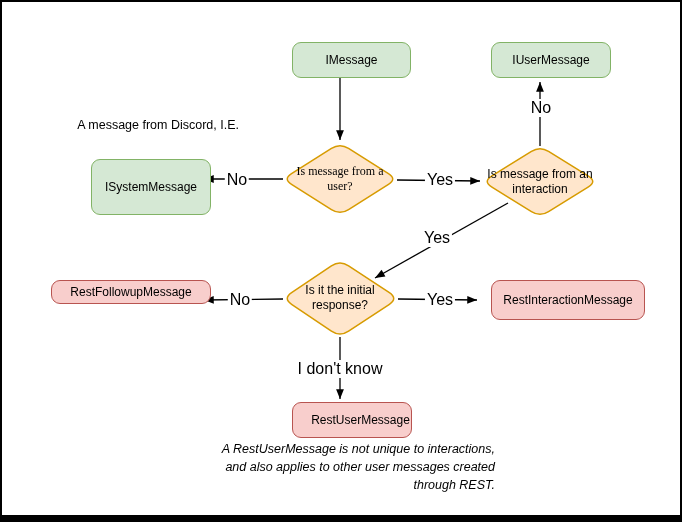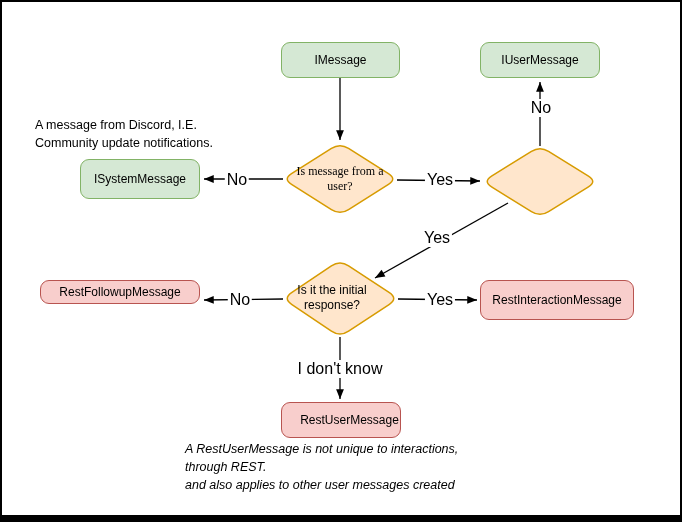--- a/index.html
+++ b/index.html
@@ -10,34 +10,34 @@
   .border-overlay{
     position:absolute;inset:0;box-sizing:border-box;
     border:2px solid #000;border-bottom-width:7px;pointer-events:none;z-index:50;
   }
   svg.wires{position:absolute;left:0;top:0;z-index:1;}
   .edge{stroke:#000000;stroke-width:1.3;fill:none;}
   .diamond{fill:#ffe6cc;stroke:#d79b00;stroke-width:1.5;}
   .node{
     position:absolute;box-sizing:border-box;z-index:2;
     display:flex;align-items:center;justify-content:center;text-align:center;
-    border-radius:9px;font-size:12px;line-height:15px;
+    border-radius:9px;font-size:12px;line-height:15px;margin-left:11px;
   }
   .node.green{background:#d5e8d4;border:1.5px solid #82b366;}
   .node.red{background:#f8cecc;border:1.5px solid #b85450;}
   .dlabel{
     position:absolute;z-index:3;transform:translate(-50%,-50%);
     text-align:center;font-size:12px;line-height:15px;pointer-events:none;
   }
   .elabel{
     position:absolute;z-index:4;transform:translate(-50%,-50%);
     background:#ffffff;padding:0 2px;font-size:16px;white-space:nowrap;
   }
   .note{
-    position:absolute;z-index:2;text-align:left;
+    position:absolute;z-index:2;text-align:right;
     font-size:12.5px;line-height:18px;
   }
   .note span{display:block;}
 </style>
 </head>
 <body>
 
 <div class="frame">
   <div class="border-overlay"></div>
 
@@ -64,47 +64,47 @@
     <path class="diamond" d="M331.4,265.8 Q340,260 348.6,265.8 L389.4,292.7 Q398,298.5 389.4,304.3
              L348.6,331.2 Q340,337 331.4,331.2 L291.6,304.3 Q283,298.5 291.6,292.7 Z"></path>
   </svg>
 
   <div class="node green" style="left:281px;top:42px;width:119px;height:36px;">
     <span>IMessage</span>
   </div>
   <div class="node green" style="left:480px;top:42px;width:120px;height:36px;">
     <span>IUserMessage</span>
   </div>
-  <div class="node green" style="left:80px;top:159px;width:120px;height:40px;">
+  <div class="node green" style="left:80px;top:159px;width:120px;height:56px;">
     <span>ISystemMessage</span>
   </div>
 
   <div class="node red" style="left:40px;top:280px;width:160px;height:24px;">
     <span>RestFollowupMessage</span>
   </div>
   <div class="node red" style="left:480px;top:280px;width:154px;height:40px;">
     <span>RestInteractionMessage</span>
   </div>
   <div class="node red" style="left:281px;top:402px;width:120px;height:36px;padding-left:17px;">
     <span>RestUserMessage</span>
   </div>
 
   <div class="dlabel" style="left:340px;top:179px;width:112px;font-family:Liberation Serif, serif;">Is message from a user?</div>
-  <div class="dlabel" style="left:332px;top:298px;width:110px;">Is it the initial response?</div>
+  <div class="dlabel" style="left:540px;top:182px;width:124px;">Is message from an interaction</div>
+  <div class="dlabel" style="left:340px;top:298px;width:110px;">Is it the initial response?</div>
 
   <div class="elabel" style="left:237px;top:180px;">No</div>
   <div class="elabel" style="left:440px;top:180px;">Yes</div>
   <div class="elabel" style="left:541px;top:108px;">No</div>
   <div class="elabel" style="left:437px;top:238px;">Yes</div>
   <div class="elabel" style="left:240px;top:300px;">No</div>
   <div class="elabel" style="left:440px;top:300px;">Yes</div>
   <div class="elabel" style="left:340px;top:369px;">I don't know</div>
 
   <div class="note" style="left:35px;top:116px;width:204px;">
     <span>A message from Discord, I.E.</span>
-    <span>Community update notifications.</span>
   </div>
   <div class="note" style="left:185px;top:440px;width:310px;font-style:italic;">
     <span>A RestUserMessage is not unique to interactions,</span>
+    <span>and also applies to other user messages created</span>
     <span>through REST.</span>
-    <span>and also applies to other user messages created</span>
   </div>
 </div>
 
 </body></html>

